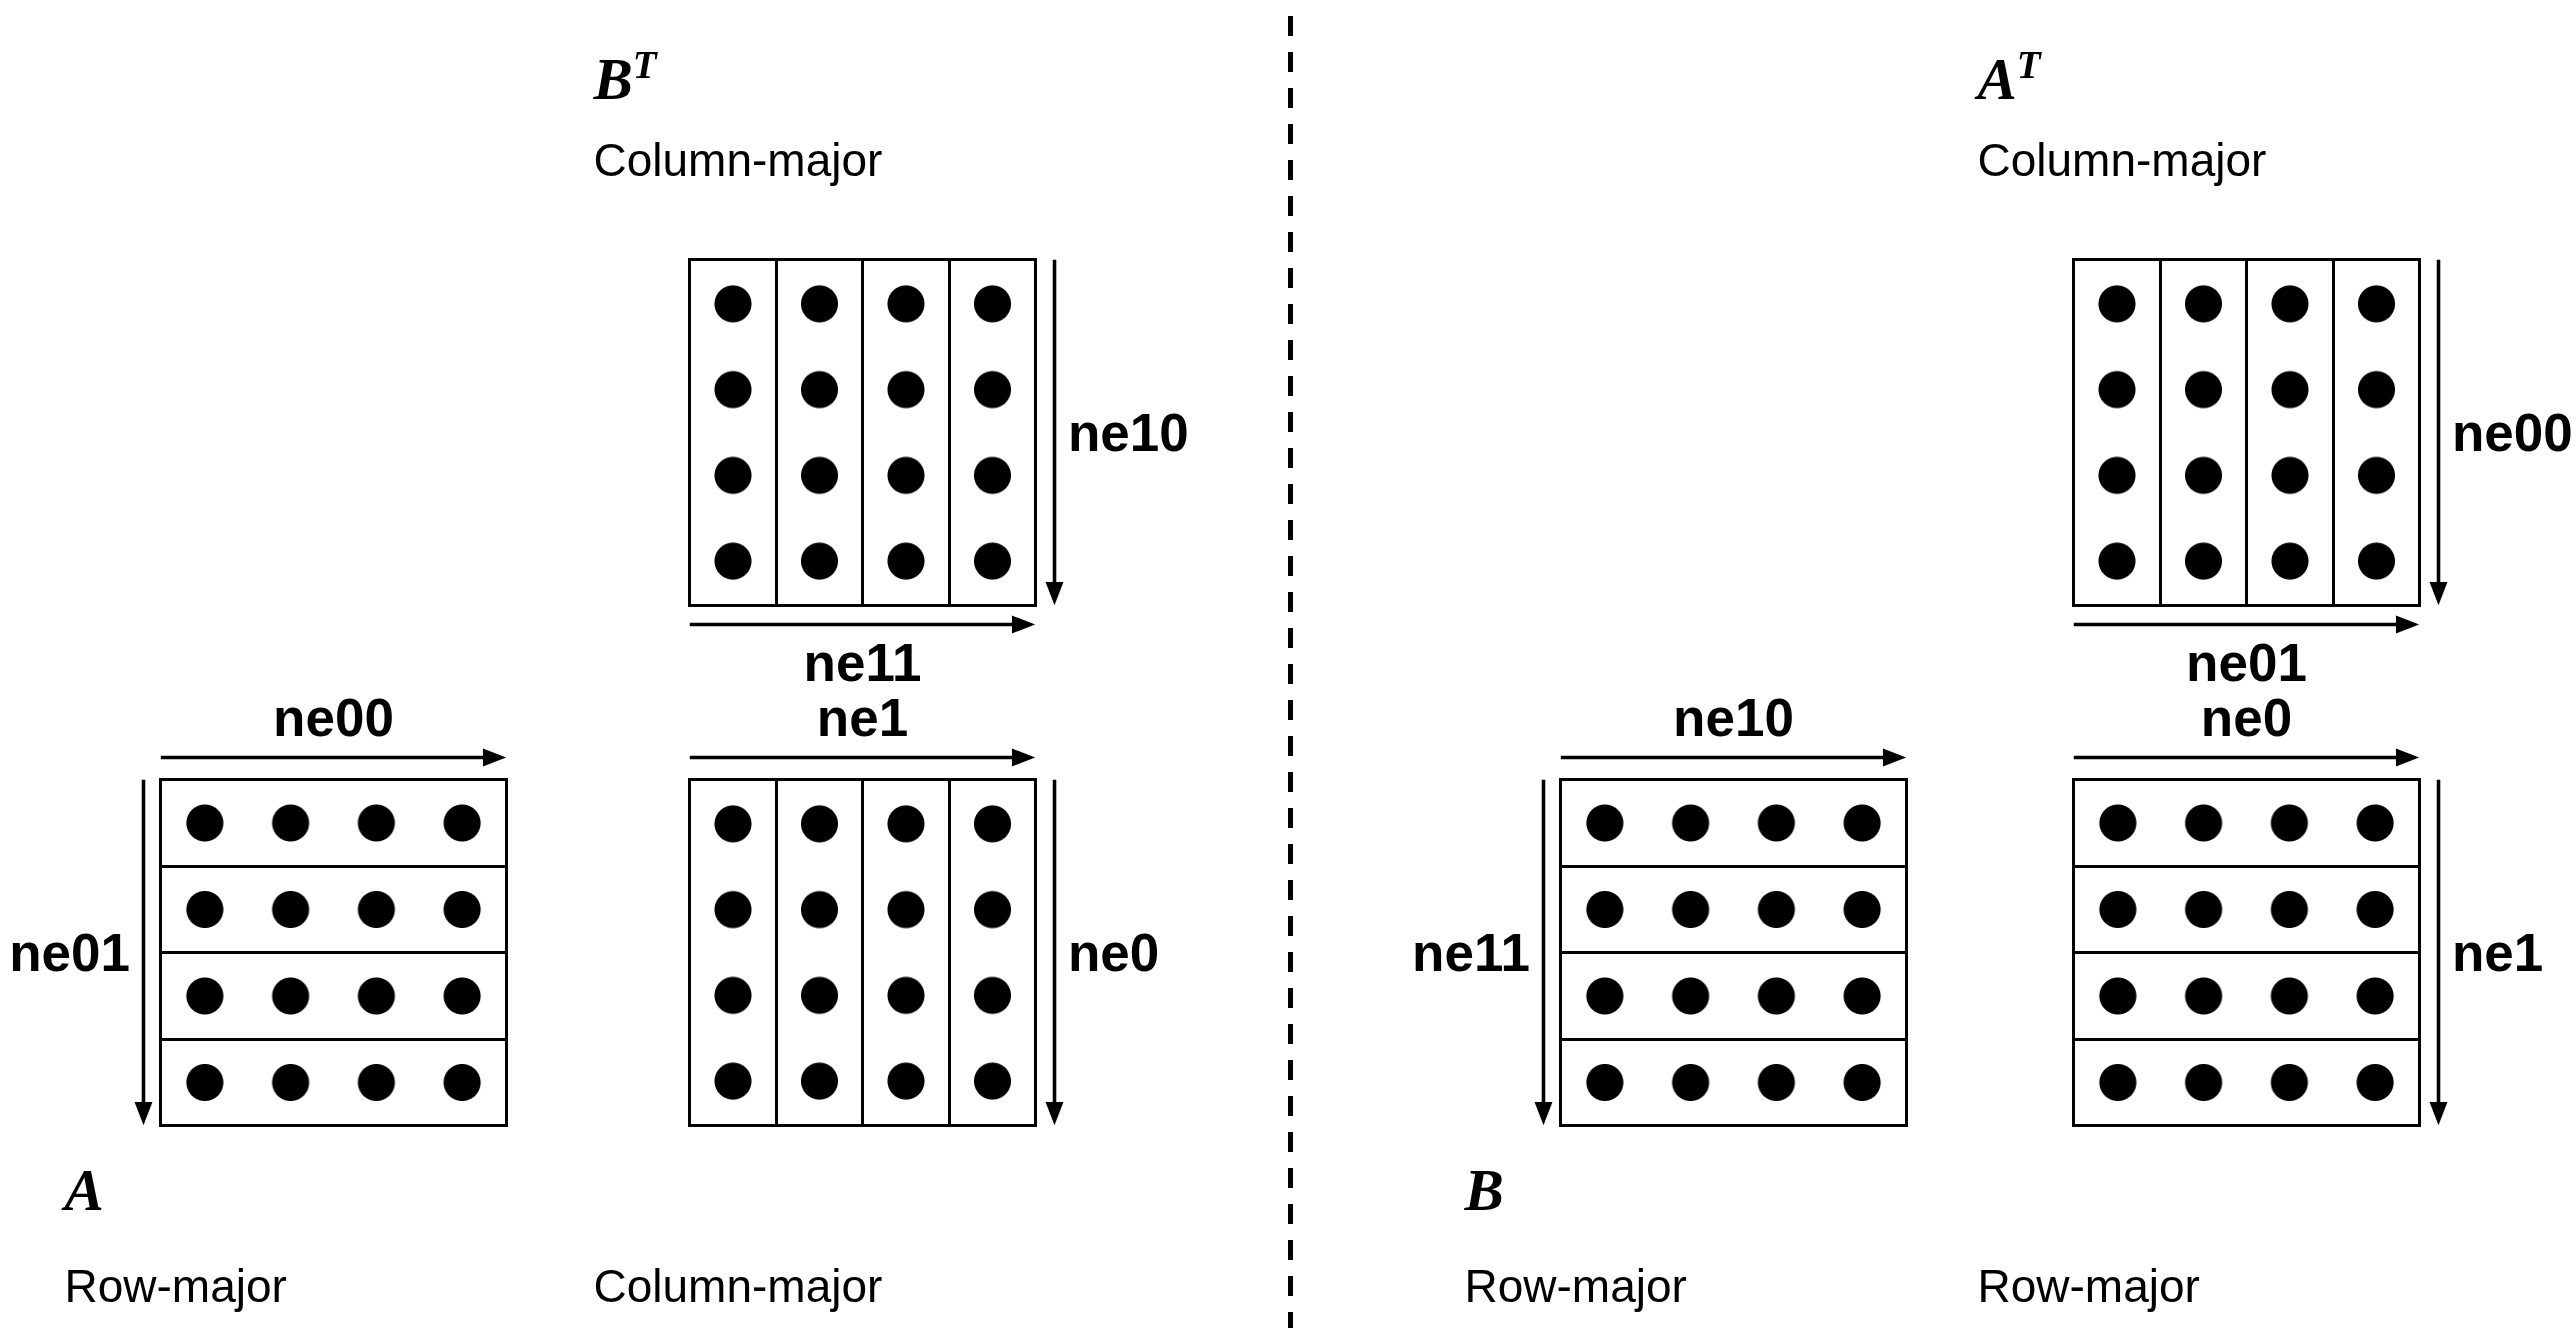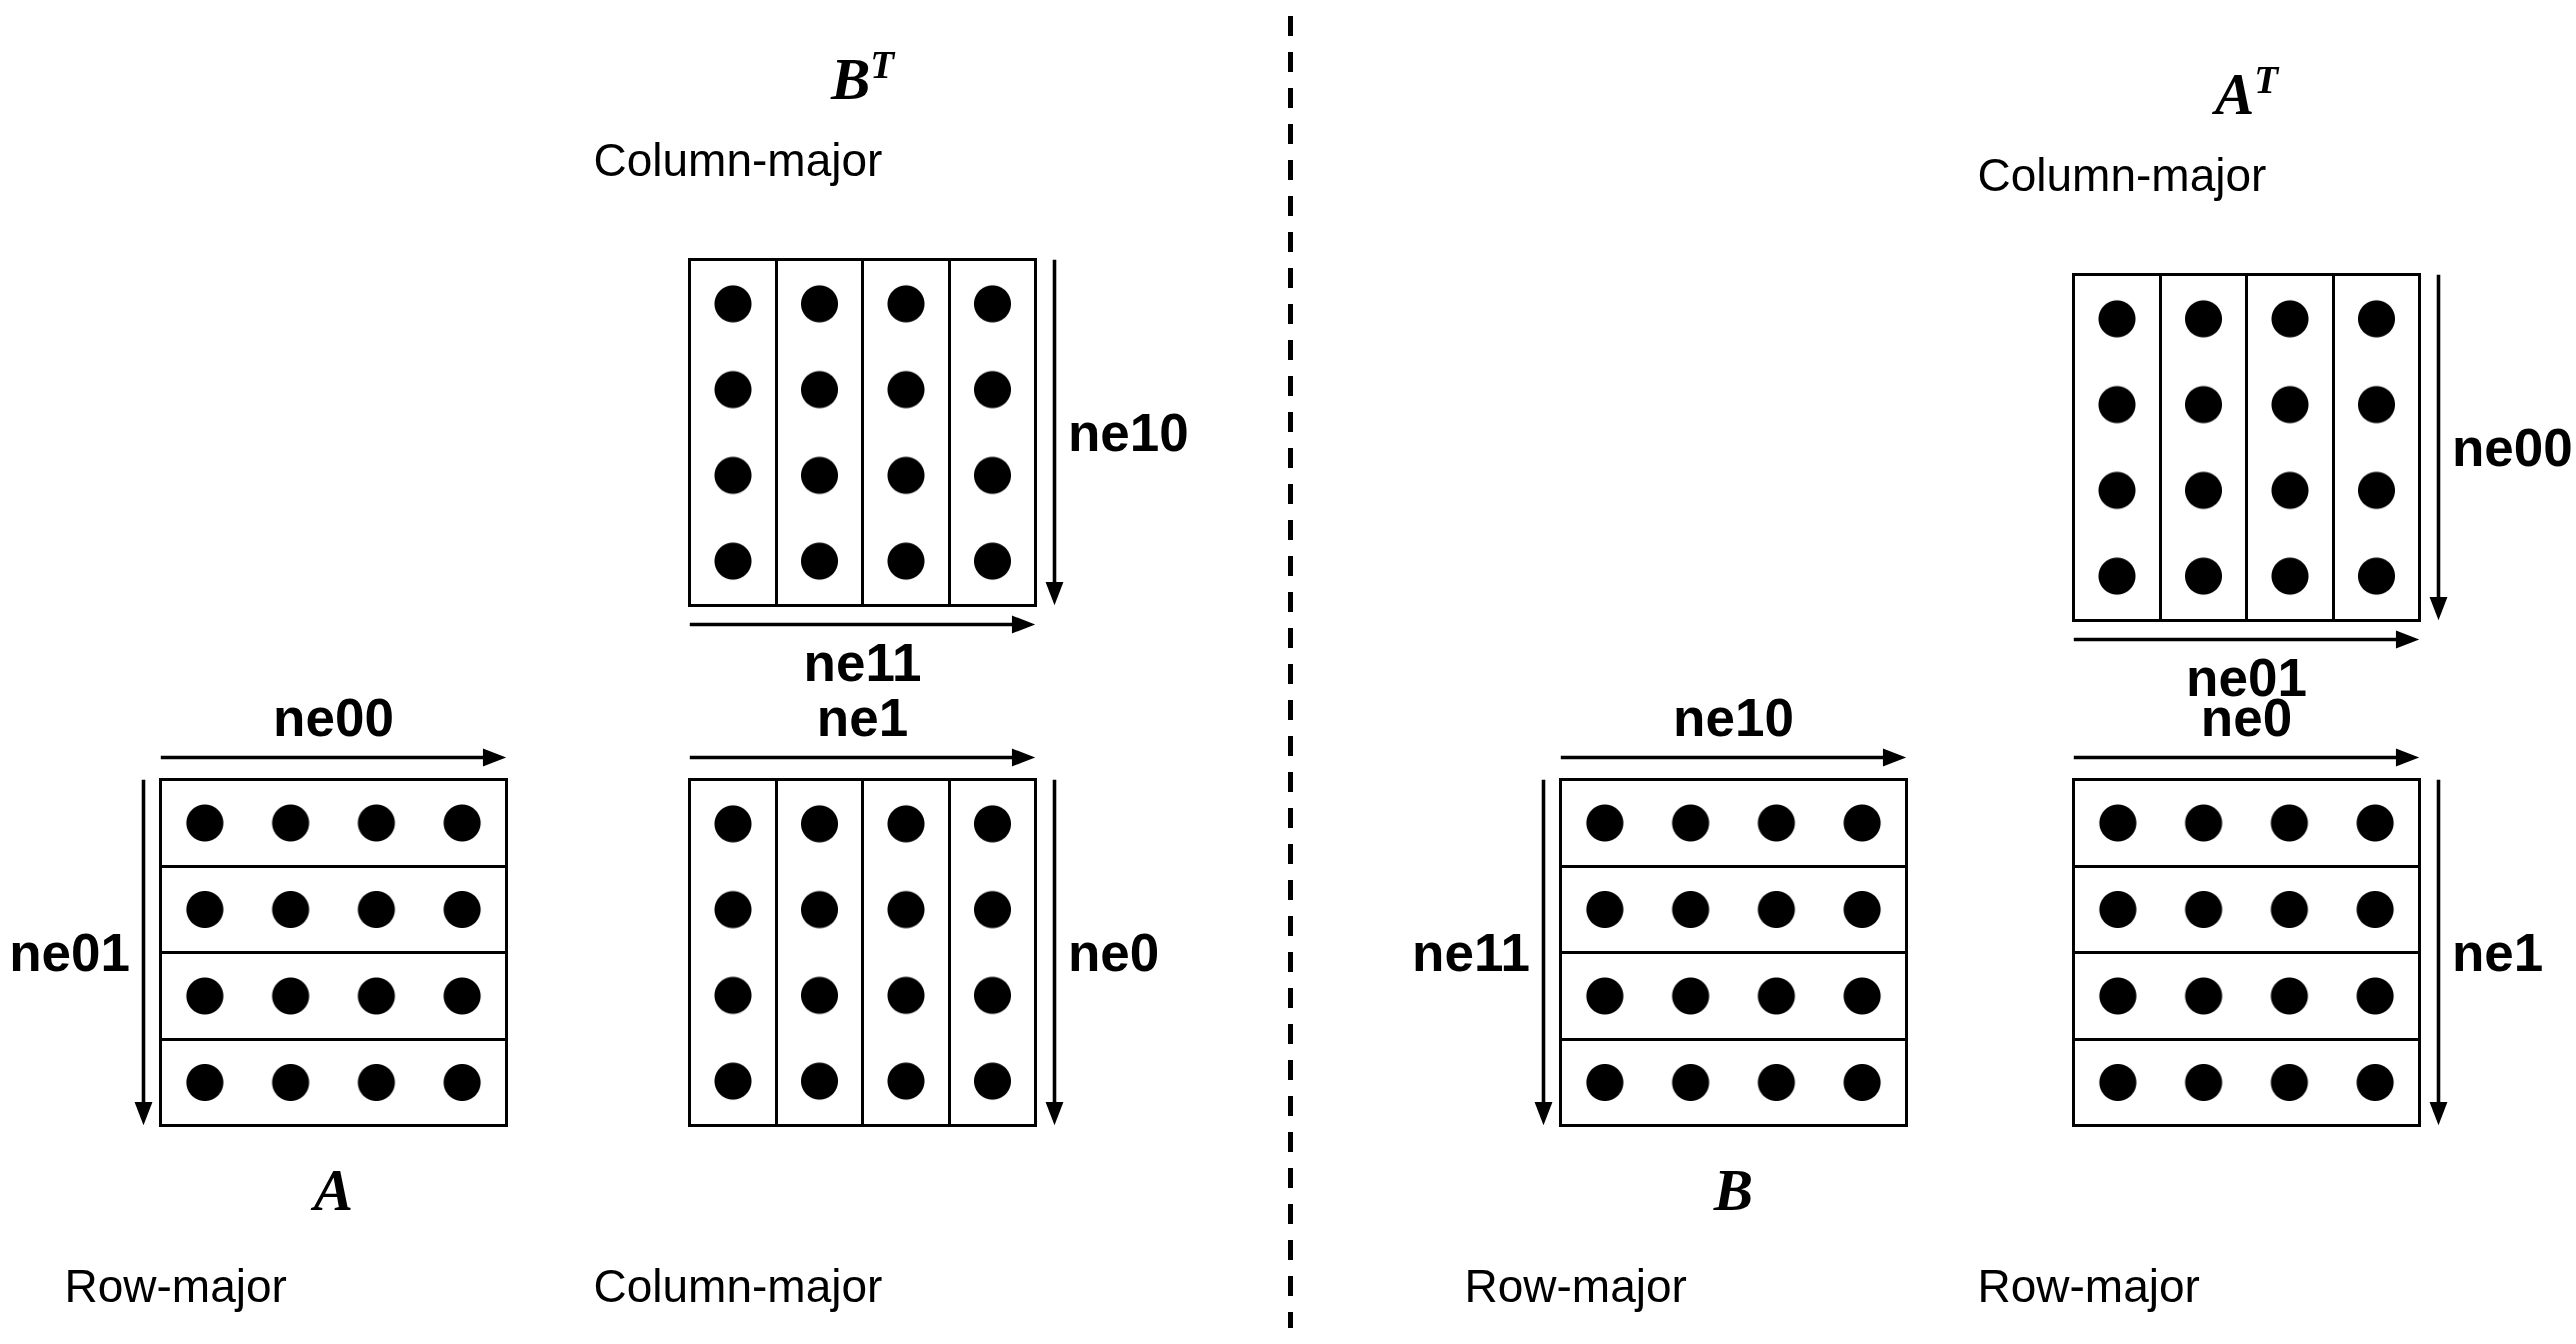--- a/index.html
+++ b/index.html
@@ -59,21 +59,20 @@
   .arrow.h { width:349px; height:27px; }
   .arrow.v { width:27px;  height:349px; }
   .arrow.top       { top:-34px; left:0; }
   .arrow.bottom    { top:353px; left:0; }
   .arrow.leftside  { top:0; left:-29px; }
   .arrow.rightside { top:0; left:353px; }
 
   .formula {
     position:absolute;
     left:calc(50% - 269px); width:538px;
-    text-align:center;
     font-family:"Liberation Serif", serif;
     font-style:italic;
     font-weight:bold;
     font-size:59px;
     line-height:76px;
     white-space:nowrap;
   }
   .formula sup { font-size:39px; }
   .formula.above { top:-231px; }
   .formula.below { top:374px; }
@@ -152,21 +151,21 @@
     <div class="strip"></div>
   </div>
   <svg class="arrow v rightside" viewBox="0 0 30 390">
     <line x1="15" y1="2" x2="15" y2="364" stroke="#000" stroke-width="4"></line>
     <polygon points="5,362 25,362 15,388" fill="#000"></polygon>
   </svg>
   <div class="axis right">ne0</div>
   <div class="layoutlbl below">Column-major</div>
 </div>
 
-<div class="mgroup" style="left:2072px; top:258px;margin-top:15px;">
+<div class="mgroup" style="left:2072px; top:258px;">
   <div class="formula above">
     <span>A</span><sup>T</sup>
   </div>
   <div class="layoutlbl above">Column-major</div>
   <div class="mbox col">
     <div class="strip"></div>
     <div class="strip"></div>
     <div class="strip"></div>
     <div class="strip"></div>
   </div>

